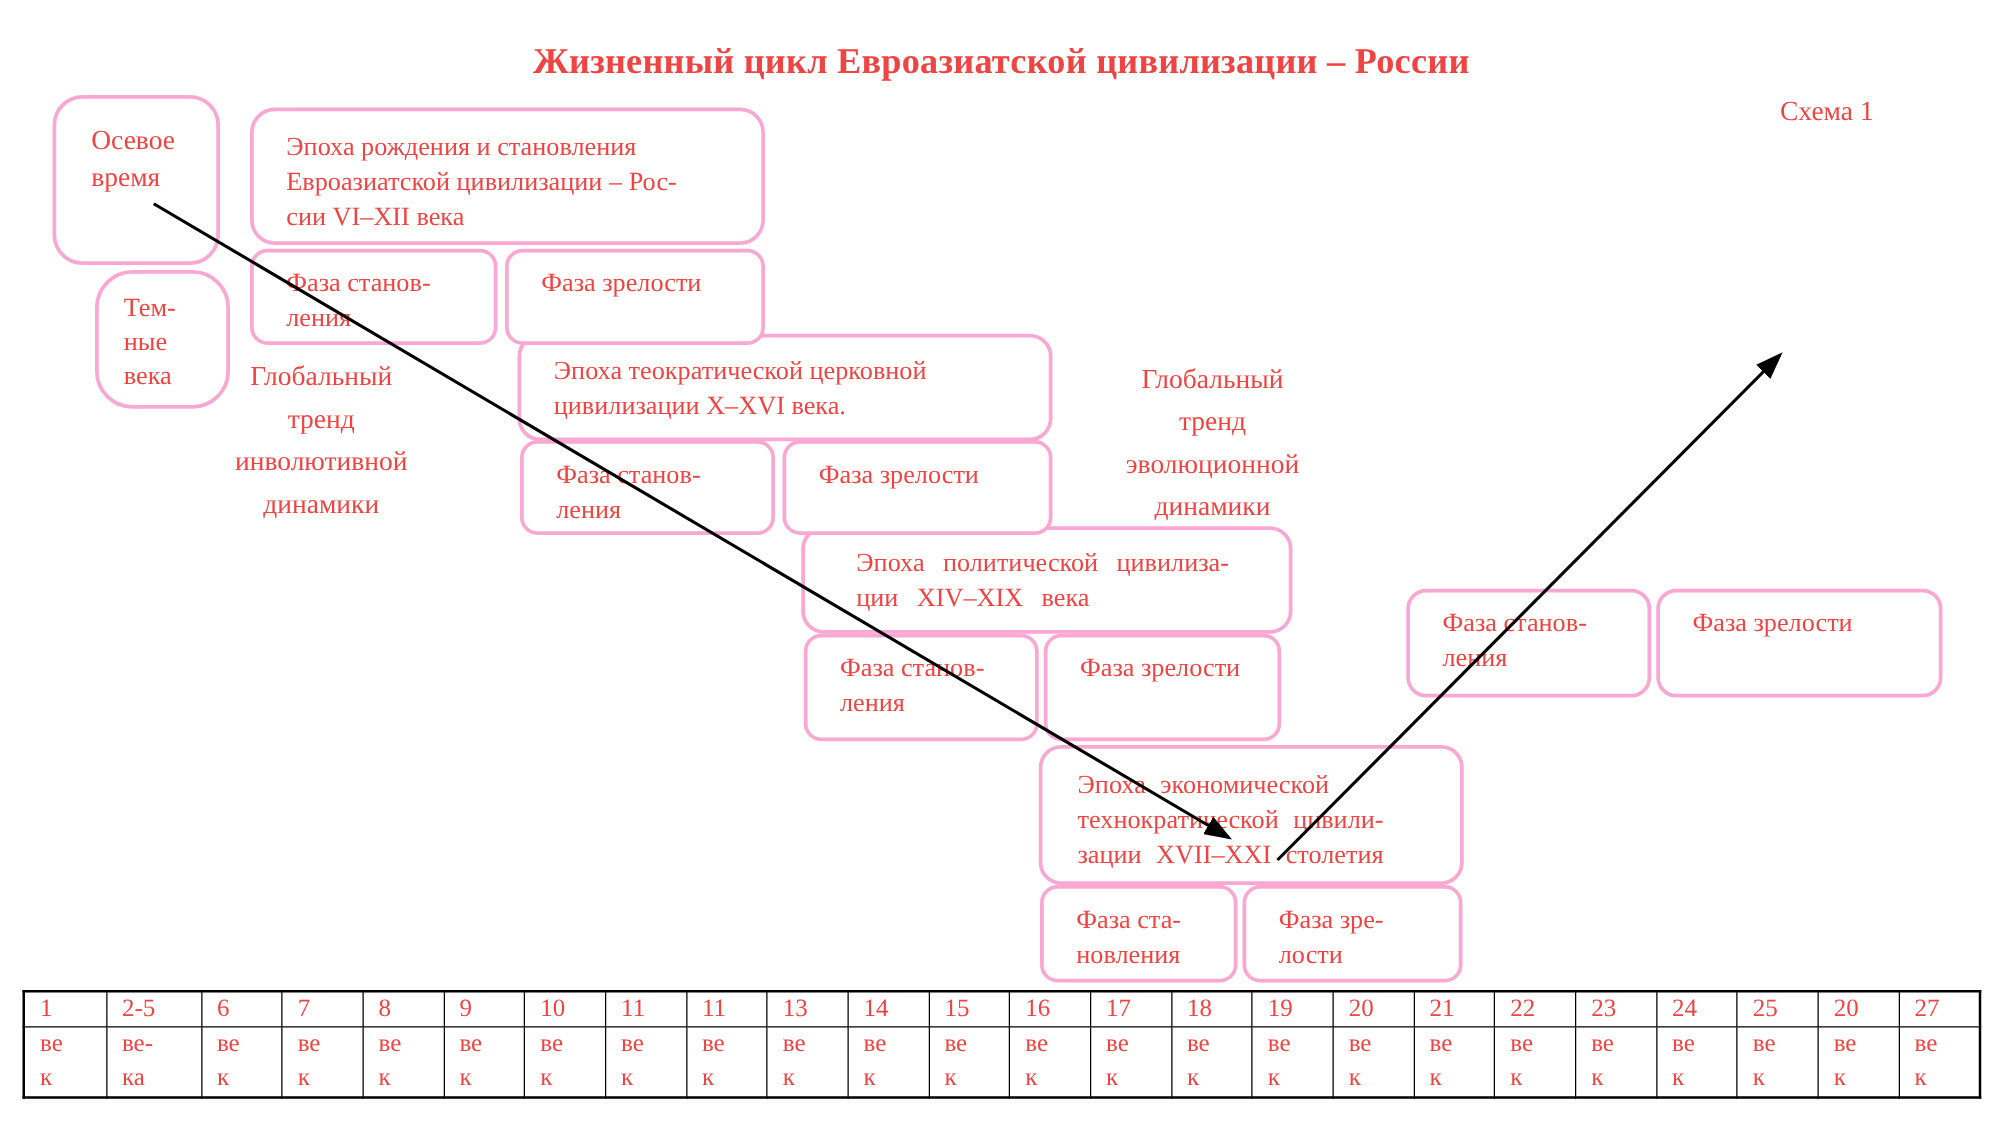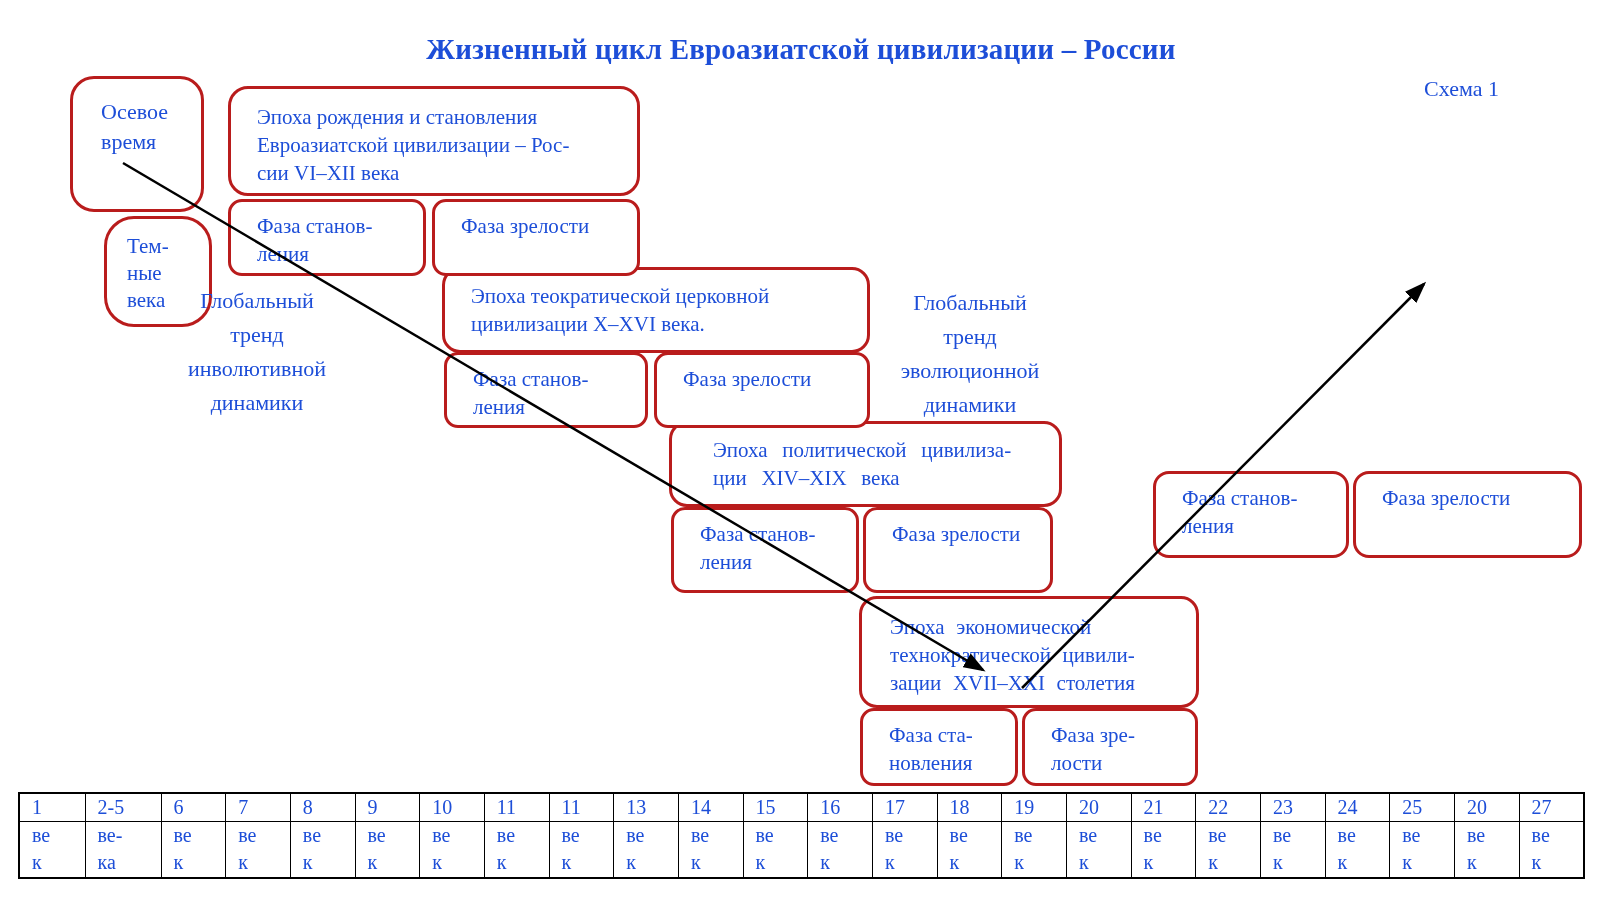--- a/index.html
+++ b/index.html
@@ -1,28 +1,28 @@
 <!DOCTYPE html>
 <html lang="ru"><head>
 <meta charset="utf-8">
 <style>
   html,body{margin:0;padding:0;background:#fff;}
   .canvas{
     position:relative;width:1602px;height:911px;background:#ffffff;
-    font-family:"Liberation Serif","DejaVu Serif",serif;color:#1d4ed8;overflow:hidden;
+    font-family:"Liberation Serif","DejaVu Serif",serif;color:#ef4444;overflow:hidden;
   }
   .title{
     position:absolute;left:0;top:33px;width:1602px;text-align:center;
     font-size:29px;font-weight:bold;letter-spacing:.2px;
   }
   .schema-label{position:absolute;left:1424px;top:76px;font-size:22px;}
   .box{
     position:absolute;box-sizing:border-box;background:#fff;
-    border:3px solid #b91c1c;border-radius:16px;
-    font-size:21px;line-height:28px;white-space:pre-line;margin-left:28px;
+    border:3px solid #f9a8d4;border-radius:16px;
+    font-size:21px;line-height:28px;white-space:pre-line;
   }
   .pad-epoch{padding:12px 12px 0 26px;}
   .pad-phase{padding:10px 4px 0 26px;}
   .axial{border-radius:24px;font-size:22px;line-height:30px;padding:18px 0 0 28px;}
   .dark{border-radius:30px;line-height:27px;padding:14px 0 0 20px;}
   .bigbox{border-radius:55px;padding:20px 18px 0 36px;line-height:29px;}
   .r14{border-radius:14px;}
   .r16{border-radius:16px;}
   .r18{border-radius:18px;}
   .r20{border-radius:20px;}

